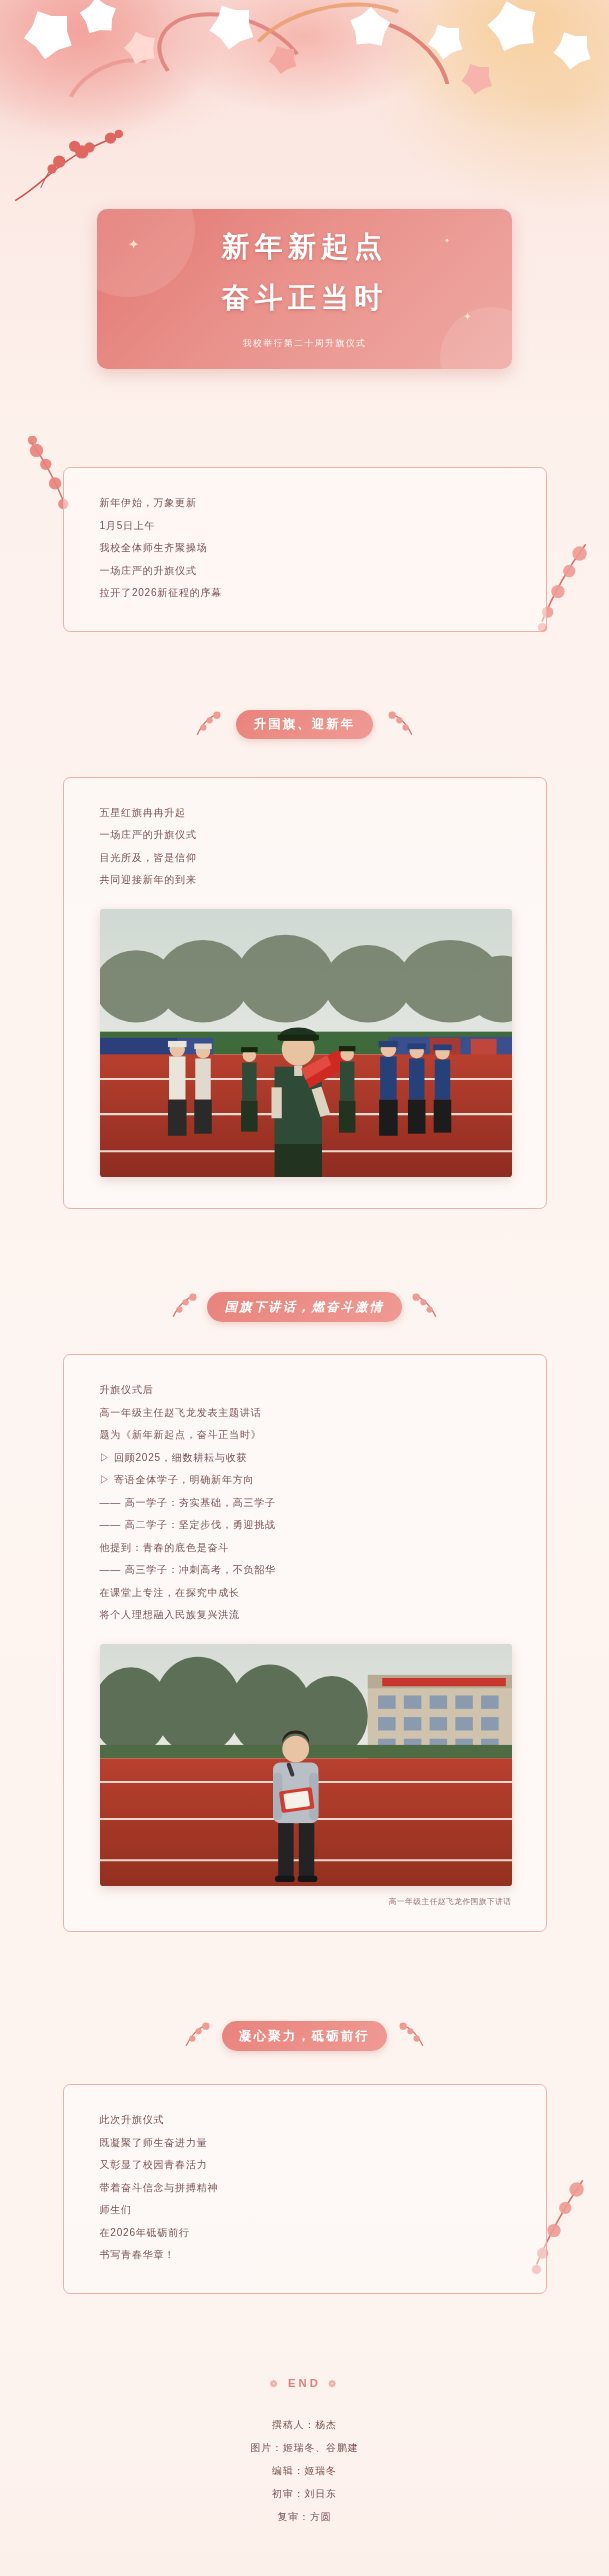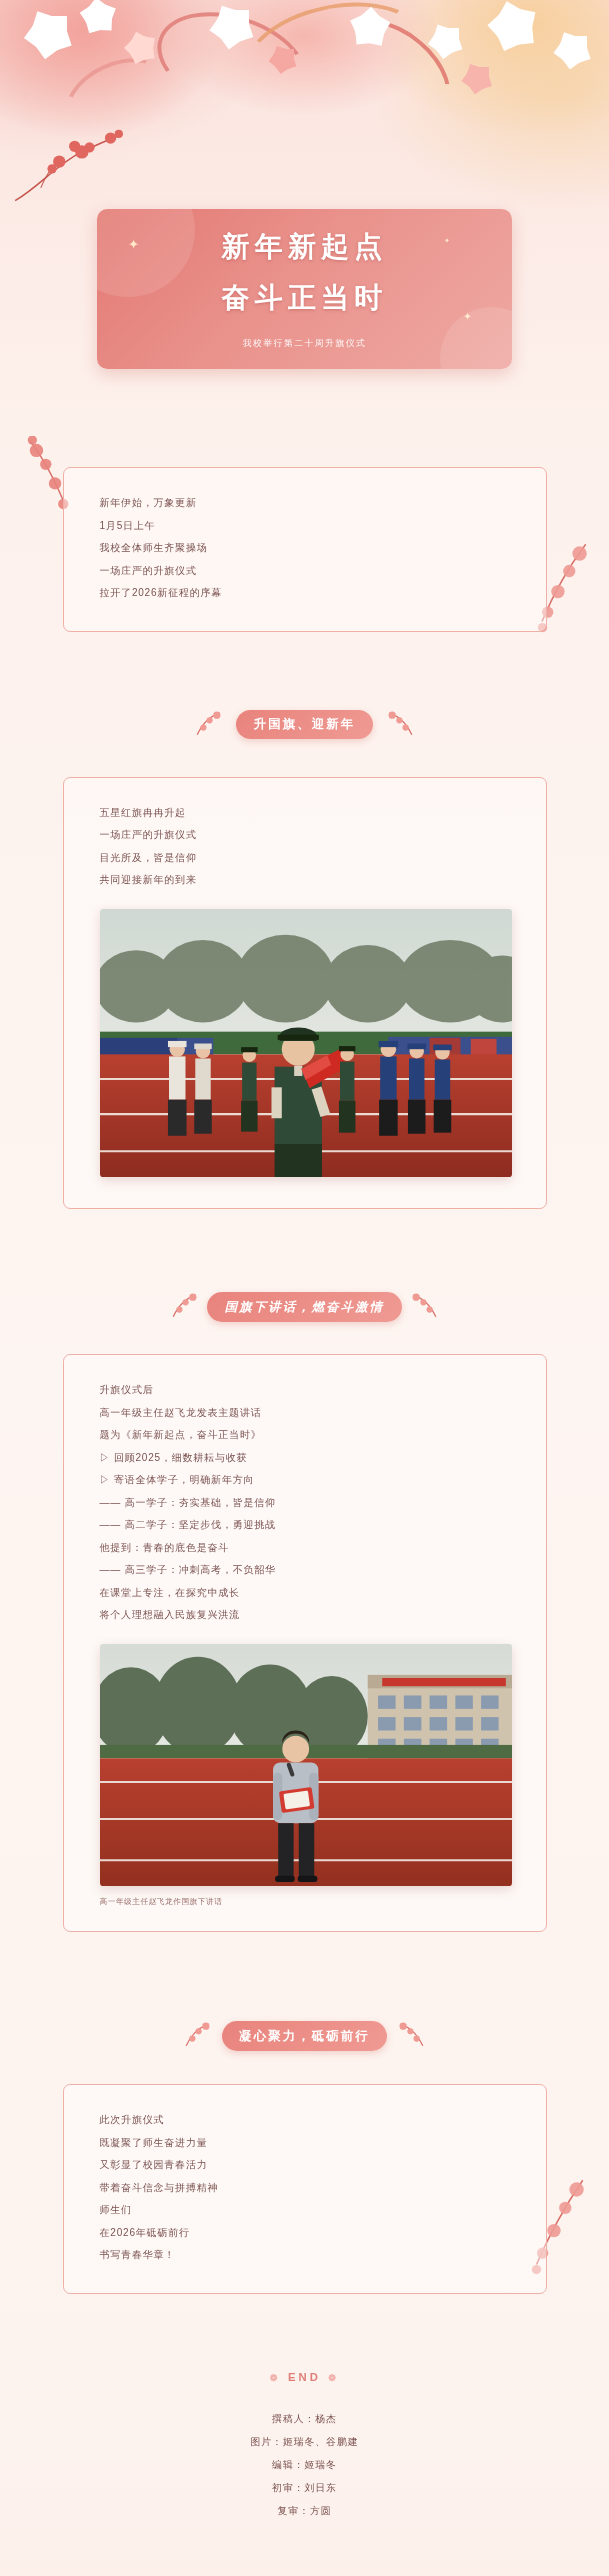--- a/index.html
+++ b/index.html
@@ -121,28 +121,28 @@
   .photo {
     width: 412px; height: 268px;
     border-radius: 3.1px;
     overflow:hidden;
     position:relative;
     box-shadow: 0 3.1px 10.3px rgba(160,96,90,.22);
   }
   .photo.small { height: 242px; }
   .caption {
     margin-top: 7.2px;
-    text-align:left;
+    text-align:right;
     font-size: 7.7px;
     color:#9a6f6c;
     letter-spacing:0.5px;
   }
 
   .end-mark {
-    margin: 0 auto;
+    margin: 6px auto;
     text-align:center;
     font-size: 11.3px;
     letter-spacing: 3.1px;
     color:#e07f78;
     font-weight:bold;
   }
   .end-mark .dot { color:#f0b2ab; margin:0 7.2px; font-size:9.3px; }
 
   .credits {
     margin: 24px auto 0;
@@ -467,21 +467,21 @@
     </div>
   </div>
 
   <div style="height:31px;"></div>
   <div class="card" style="padding-bottom:20.6px;">
     <p>升旗仪式后</p>
     <p>高一年级主任赵飞龙发表主题讲话</p>
     <p>题为《新年新起点，奋斗正当时》</p>
     <p>▷ 回顾2025，细数耕耘与收获</p>
     <p>▷ 寄语全体学子，明确新年方向</p>
-    <p>—— 高一学子：夯实基础，皆是信仰</p>
+    <p>—— 高一学子：夯实基础，高三学子</p>
     <p>—— 高二学子：坚定步伐，勇迎挑战</p>
     <p>他提到：青春的底色是奋斗</p>
     <p>—— 高三学子：冲刺高考，不负韶华</p>
     <p>在课堂上专注，在探究中成长</p>
     <p>将个人理想融入民族复兴洪流</p>
 
     <div class="photo-wrap">
       <div class="photo small">
         <svg width="412" height="242" viewBox="0 0 800 470" preserveAspectRatio="none">
           <defs>

